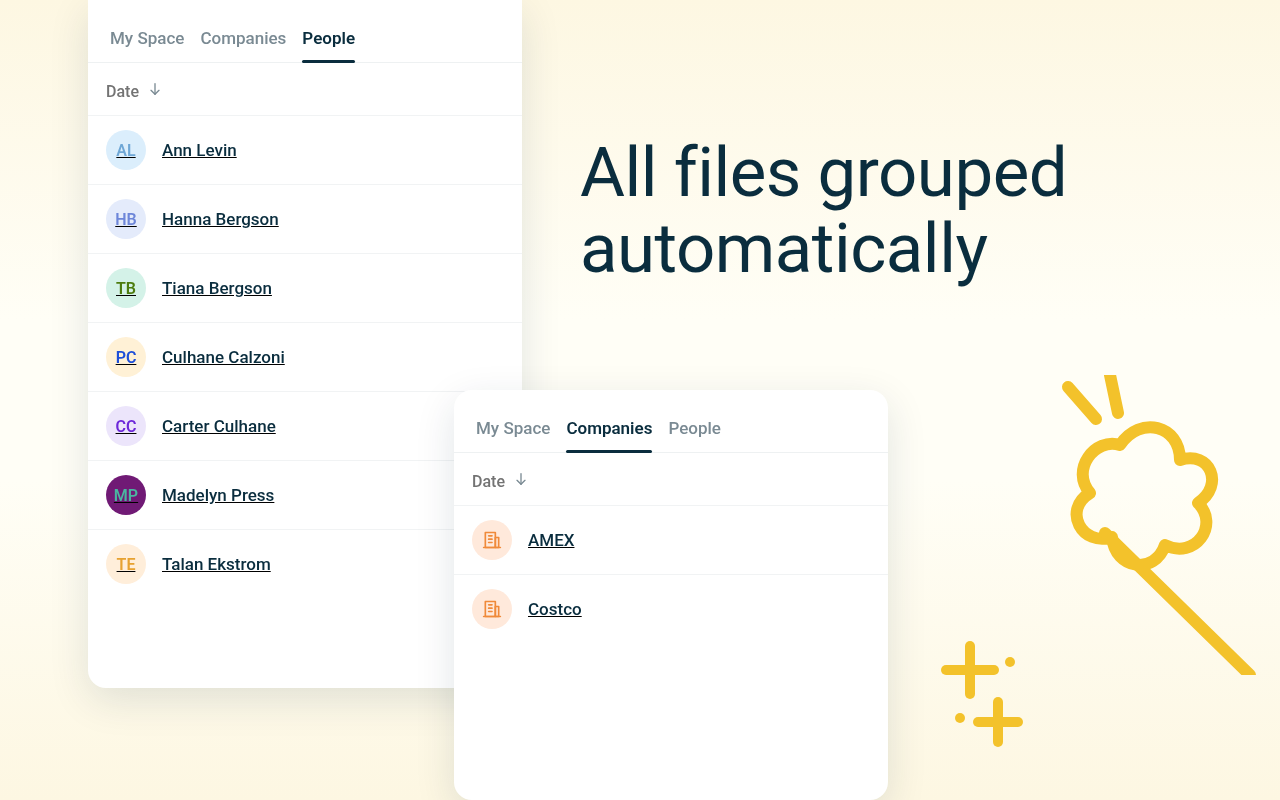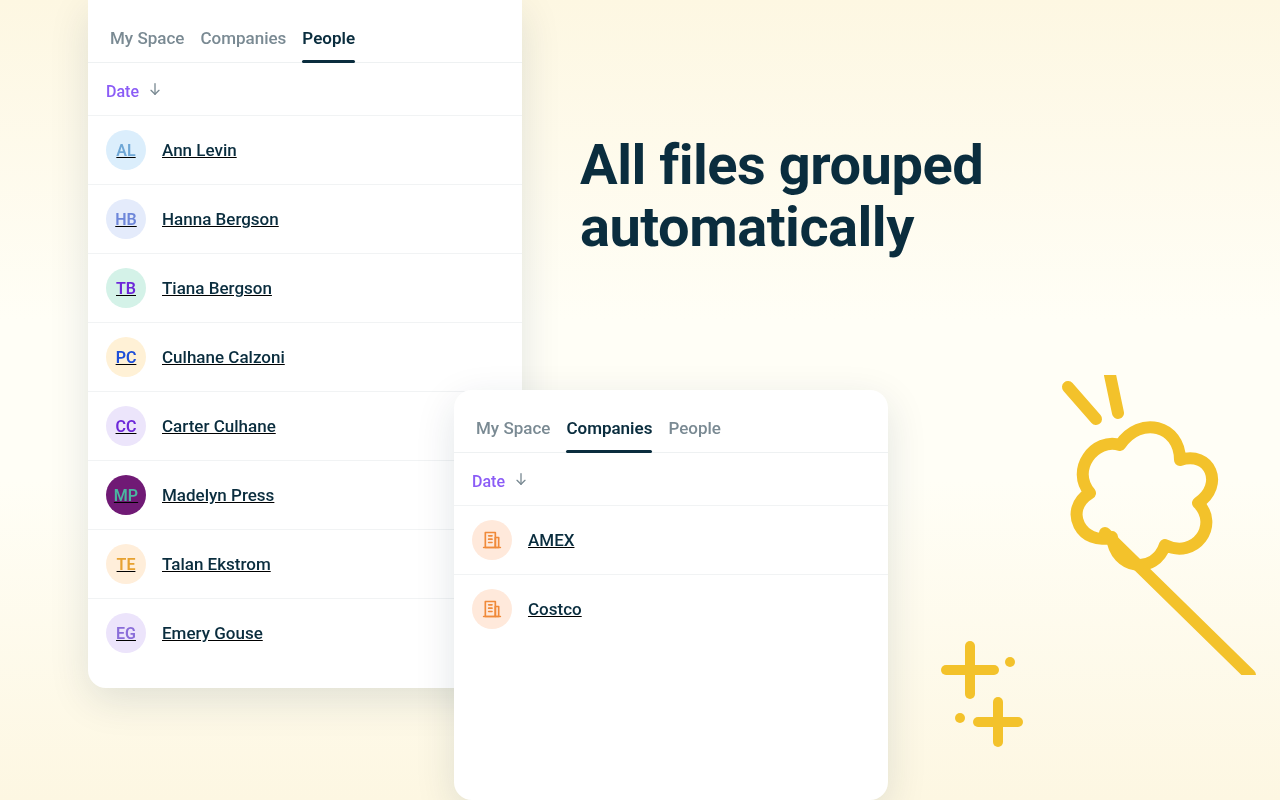--- a/index.html
+++ b/index.html
@@ -7,22 +7,22 @@
   body {
     font-family: -apple-system, BlinkMacSystemFont, "Segoe UI", Roboto, Helvetica, Arial, sans-serif;
     background: linear-gradient(180deg, #fdf7e2 0%, #fffef6 40%, #fffef6 60%, #fdf7e2 100%);
     position: relative;
   }
 
   .headline {
     position: absolute;
     left: 580px;
     top: 135px;
-    font-size: 56px;
-    font-weight: 700;
+    font-size: 69px;
+    font-weight: 400;
     line-height: 1.1;
     color: #0a2d3e;
     letter-spacing: -0.5px;
   }
 
   .panel {
     position: absolute;
     background: #ffffff;
     border-radius: 18px;
     box-shadow: 0 12px 40px rgba(10, 45, 62, 0.12);
@@ -68,21 +68,21 @@
     height: 3px;
     background: #0a2d3e;
     border-radius: 2px;
   }
 
   .sort-row {
     display: flex;
     align-items: center;
     gap: 8px;
     padding: 18px 18px 14px 18px;
-    color: #8b5cf6;
+    color: #737373;
     font-size: 16px;
     font-weight: 500;
   }
   .sort-row svg { stroke: #7a8a93; }
 
   .list { }
   .list-item {
     display: flex;
     align-items: center;
     gap: 16px;
@@ -146,42 +146,38 @@
   <div class="list" id="people-list">
       <div class="list-item">
         <div class="avatar" style="background: rgb(219, 238, 252); color: rgb(110, 167, 214);">AL</div>
         <div class="name">Ann Levin</div>
       </div>
       <div class="list-item">
         <div class="avatar" style="background: rgb(228, 235, 251); color: rgb(109, 134, 217);">HB</div>
         <div class="name">Hanna Bergson</div>
       </div>
       <div class="list-item">
-        <div class="avatar" style="background: rgb(212, 242, 232); color: #6d28d9;">TB</div>
+        <div class="avatar" style="background: rgb(212, 242, 232); color: #4d7c0f;">TB</div>
         <div class="name">Tiana Bergson</div>
       </div>
       <div class="list-item">
         <div class="avatar" style="background: rgb(255, 241, 214); color: #1d4ed8;">PC</div>
         <div class="name">Culhane Calzoni</div>
       </div>
       <div class="list-item">
         <div class="avatar" style="background: rgb(236, 229, 251); color: #6d28d9;">CC</div>
         <div class="name">Carter Culhane</div>
       </div>
       <div class="list-item">
         <div class="avatar" style="background: #701a75; color: rgb(74, 182, 160);">MP</div>
         <div class="name">Madelyn Press</div>
       </div>
       <div class="list-item">
         <div class="avatar" style="background: rgb(255, 238, 218); color: rgb(231, 162, 49);">TE</div>
         <div class="name">Talan Ekstrom</div>
-      </div>
-      <div class="list-item">
-        <div class="avatar" style="background: rgb(236, 228, 251); color: rgb(138, 109, 217);">EG</div>
-        <div class="name">Emery Gouse</div>
       </div>
     </div>
 </div>
 
 <div class="panel panel-companies">
   <div class="tabs">
     <div class="tab">My Space</div>
     <div class="tab active">Companies</div>
     <div class="tab">People</div>
   </div>

